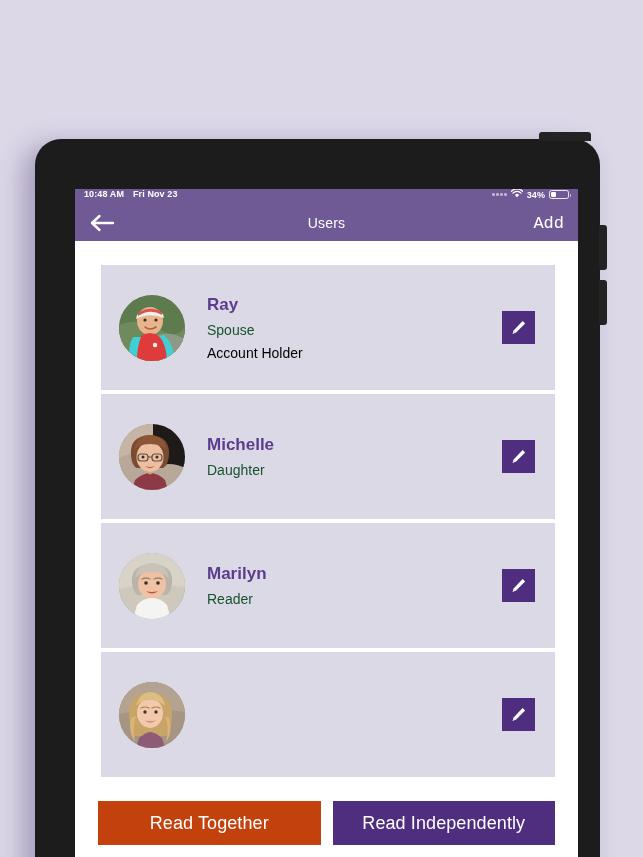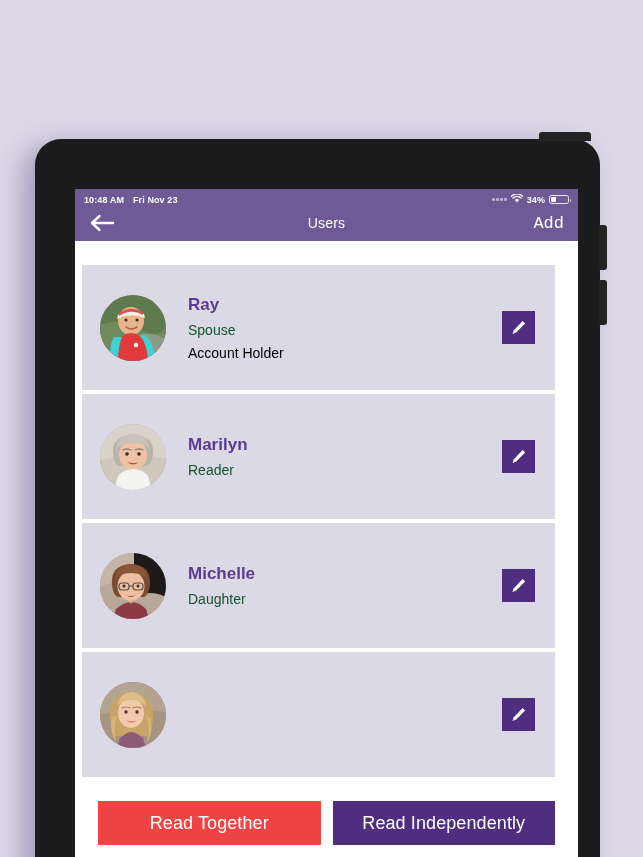--- a/index.html
+++ b/index.html
@@ -80,21 +80,21 @@
     height: 710px;
     background: #ffffff;
     overflow: hidden;
   }
 
   
   .status-bar {
     height: 16px;
     background: #6f5a96;
     display: flex;
-    align-items: flex-end;
+    align-items: flex-start;
     padding: 0 9px;
     color: #ffffff;
     font-size: 9px;
     font-weight: bold;
     letter-spacing: 0.1px;
   }
   .status-left { display: flex; align-items: center; gap: 9px; }
   .status-right { margin-left: auto; display: flex; align-items: center; gap: 4px; }
   .signal-dots { display: flex; gap: 1.5px; align-items: flex-end; opacity: 0.55; }
   .signal-dots i { width: 2.5px; height: 2.5px; background: #fff; border-radius: 50%; display: block; }
@@ -139,21 +139,21 @@
     margin-left: auto;
     color: #ffffff;
     font-size: 17px;
     cursor: pointer;
     z-index: 2;
     font-family: Liberation Mono, monospace;
   }
 
   
   .user-list {
-    padding: 24px 23px 0 7px;
+    padding: 24px 23px 0 26px;
     display: flex;
     flex-direction: column;
     gap: 4px;
   }
   .user-card {
     background: #dcd9e6;
     height: 125px;
     display: flex;
     align-items: center;
     padding: 0 20px 0 18px;
@@ -213,21 +213,21 @@
     flex: 1;
     height: 44px;
     display: flex;
     align-items: center;
     justify-content: center;
     color: #ffffff;
     font-size: 18px;
     cursor: pointer;
     letter-spacing: 0.1px;
   }
-  .action-button.together { background: #ef4444; }
+  .action-button.together { background: #c2410c; }
   .action-button.independently { background: #4f2d7f; }
 </style>
 </head>
 <body>
 
 <div class="promo-headline">
 </div>
 
 <div class="device">
 
@@ -304,69 +304,69 @@
               <path d="M12.6 1.9 L15.1 4.4 L6.1 13.4 L2.6 14.7 L3.9 11.2 Z" fill="#ffffff"></path>
               <path d="M3.9 11.2 L6.1 13.4 L2.6 14.7 Z" fill="#e8e4f0"></path>
             </svg>
           </span>
         </div>
       </div>
 
       <div class="user-card">
         <div class="avatar">
           <svg viewBox="0 0 66 66" preserveAspectRatio="xMidYMid slice">
-            <rect width="66" height="66" fill="#cfc9bd"></rect>
-            <path d="M0 0 H66 V34 Q33 28 0 36 Z" fill="#d8d3c8"></path>
-            <path d="M13 30 Q11 12 33 11 Q55 12 53 30 Q52 40 47 42 L19 42 Q14 40 13 30 Z" fill="#b9b3aa"></path>
-            <ellipse cx="33" cy="31" rx="14" ry="15" fill="#efc2a4"></ellipse>
-            <path d="M16 26 Q17 11 33 10 Q49 11 50 26 Q46 19 33 19 Q20 19 16 26 Z" fill="#c9c2b8"></path>
-            <circle cx="27" cy="30" r="1.8" fill="#3c2b22"></circle>
-            <circle cx="39" cy="30" r="1.8" fill="#3c2b22"></circle>
-            <path d="M23 26 Q27 24 31 26" stroke="#9a8470" stroke-width="1.3" fill="none" stroke-linecap="round"></path>
-            <path d="M35 26 Q39 24 43 26" stroke="#9a8470" stroke-width="1.3" fill="none" stroke-linecap="round"></path>
-            <path d="M27 38 Q33 43 39 38 Q33 40 27 38 Z" fill="#b0564f"></path>
-            <path d="M18 52 Q24 45 33 45 Q42 45 48 52 L52 66 L14 66 Z" fill="#f4f4f2"></path>
-          </svg>
-        </div>
-        <div class="user-info">
-          <span class="user-name">Marilyn</span>
-          <span class="user-role">Reader</span>
-        </div>
-        <div class="edit-button">
-          <span>
-            <svg width="17" height="17" viewBox="0 0 17 17">
-              <path d="M12.6 1.9 L15.1 4.4 L6.1 13.4 L2.6 14.7 L3.9 11.2 Z" fill="#ffffff"></path>
-              <path d="M3.9 11.2 L6.1 13.4 L2.6 14.7 Z" fill="#e8e4f0"></path>
-            </svg>
-          </span>
-        </div>
-      </div>
-
-      <div class="user-card">
-        <div class="avatar">
-          <svg viewBox="0 0 66 66" preserveAspectRatio="xMidYMid slice">
             <rect width="66" height="66" fill="#b8a89a"></rect>
             <path d="M34 0 H66 V44 Q50 36 34 44 Z" fill="#1e1a19"></path>
             <path d="M0 0 H34 V30 Q16 26 0 34 Z" fill="#c6b5a4"></path>
             <path d="M12 32 Q10 12 31 11 Q51 12 50 31 Q49 42 44 44 L18 44 Q13 42 12 32 Z" fill="#7a4a33"></path>
             <ellipse cx="31" cy="33" rx="13.5" ry="15" fill="#edbfa0"></ellipse>
             <path d="M15 27 Q17 12 31 11 Q46 12 48 27 Q43 20 31 20 Q19 20 15 27 Z" fill="#8a5636"></path>
             <rect x="19" y="30" width="10" height="7" rx="3" fill="none" stroke="#5a5048" stroke-width="1.2"></rect>
             <rect x="33" y="30" width="10" height="7" rx="3" fill="none" stroke="#5a5048" stroke-width="1.2"></rect>
             <path d="M29 33 H33" stroke="#5a5048" stroke-width="1.2"></path>
             <circle cx="24" cy="33" r="1.5" fill="#3a2a20"></circle>
             <circle cx="38" cy="33" r="1.5" fill="#3a2a20"></circle>
             <path d="M26 42 Q31 46 36 42 Q31 44 26 42 Z" fill="#a94f4a"></path>
             <path d="M16 56 Q24 49 31 49 Q39 49 46 56 L49 66 L13 66 Z" fill="#8e3a46"></path>
             <path d="M29 48 Q31 52 33 48" stroke="#d4b56a" stroke-width="1.2" fill="none"></path>
           </svg>
         </div>
         <div class="user-info">
           <span class="user-name">Michelle</span>
           <span class="user-role">Daughter</span>
+        </div>
+        <div class="edit-button">
+          <span>
+            <svg width="17" height="17" viewBox="0 0 17 17">
+              <path d="M12.6 1.9 L15.1 4.4 L6.1 13.4 L2.6 14.7 L3.9 11.2 Z" fill="#ffffff"></path>
+              <path d="M3.9 11.2 L6.1 13.4 L2.6 14.7 Z" fill="#e8e4f0"></path>
+            </svg>
+          </span>
+        </div>
+      </div>
+
+      <div class="user-card">
+        <div class="avatar">
+          <svg viewBox="0 0 66 66" preserveAspectRatio="xMidYMid slice">
+            <rect width="66" height="66" fill="#cfc9bd"></rect>
+            <path d="M0 0 H66 V34 Q33 28 0 36 Z" fill="#d8d3c8"></path>
+            <path d="M13 30 Q11 12 33 11 Q55 12 53 30 Q52 40 47 42 L19 42 Q14 40 13 30 Z" fill="#b9b3aa"></path>
+            <ellipse cx="33" cy="31" rx="14" ry="15" fill="#efc2a4"></ellipse>
+            <path d="M16 26 Q17 11 33 10 Q49 11 50 26 Q46 19 33 19 Q20 19 16 26 Z" fill="#c9c2b8"></path>
+            <circle cx="27" cy="30" r="1.8" fill="#3c2b22"></circle>
+            <circle cx="39" cy="30" r="1.8" fill="#3c2b22"></circle>
+            <path d="M23 26 Q27 24 31 26" stroke="#9a8470" stroke-width="1.3" fill="none" stroke-linecap="round"></path>
+            <path d="M35 26 Q39 24 43 26" stroke="#9a8470" stroke-width="1.3" fill="none" stroke-linecap="round"></path>
+            <path d="M27 38 Q33 43 39 38 Q33 40 27 38 Z" fill="#b0564f"></path>
+            <path d="M18 52 Q24 45 33 45 Q42 45 48 52 L52 66 L14 66 Z" fill="#f4f4f2"></path>
+          </svg>
+        </div>
+        <div class="user-info">
+          <span class="user-name">Marilyn</span>
+          <span class="user-role">Reader</span>
         </div>
         <div class="edit-button">
           <span>
             <svg width="17" height="17" viewBox="0 0 17 17">
               <path d="M12.6 1.9 L15.1 4.4 L6.1 13.4 L2.6 14.7 L3.9 11.2 Z" fill="#ffffff"></path>
               <path d="M3.9 11.2 L6.1 13.4 L2.6 14.7 Z" fill="#e8e4f0"></path>
             </svg>
           </span>
         </div>
       </div>

